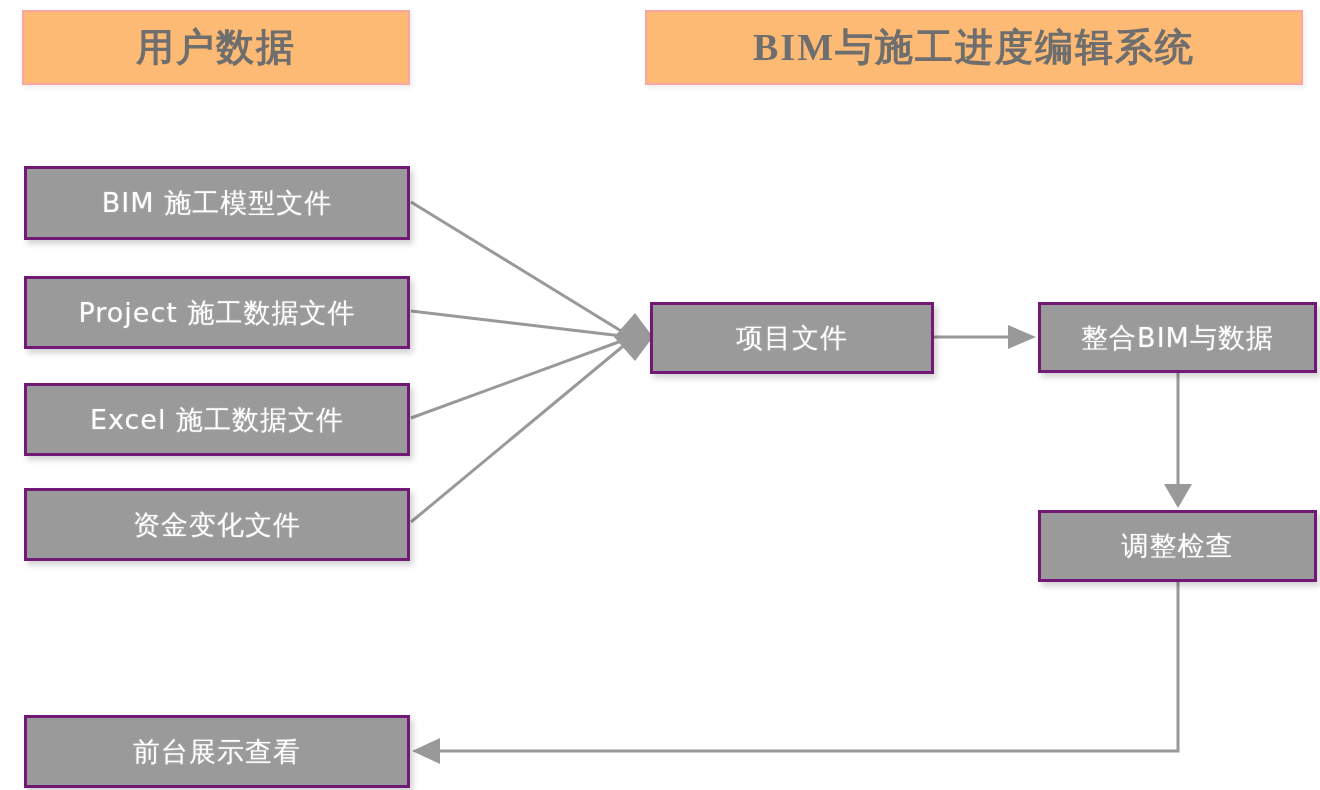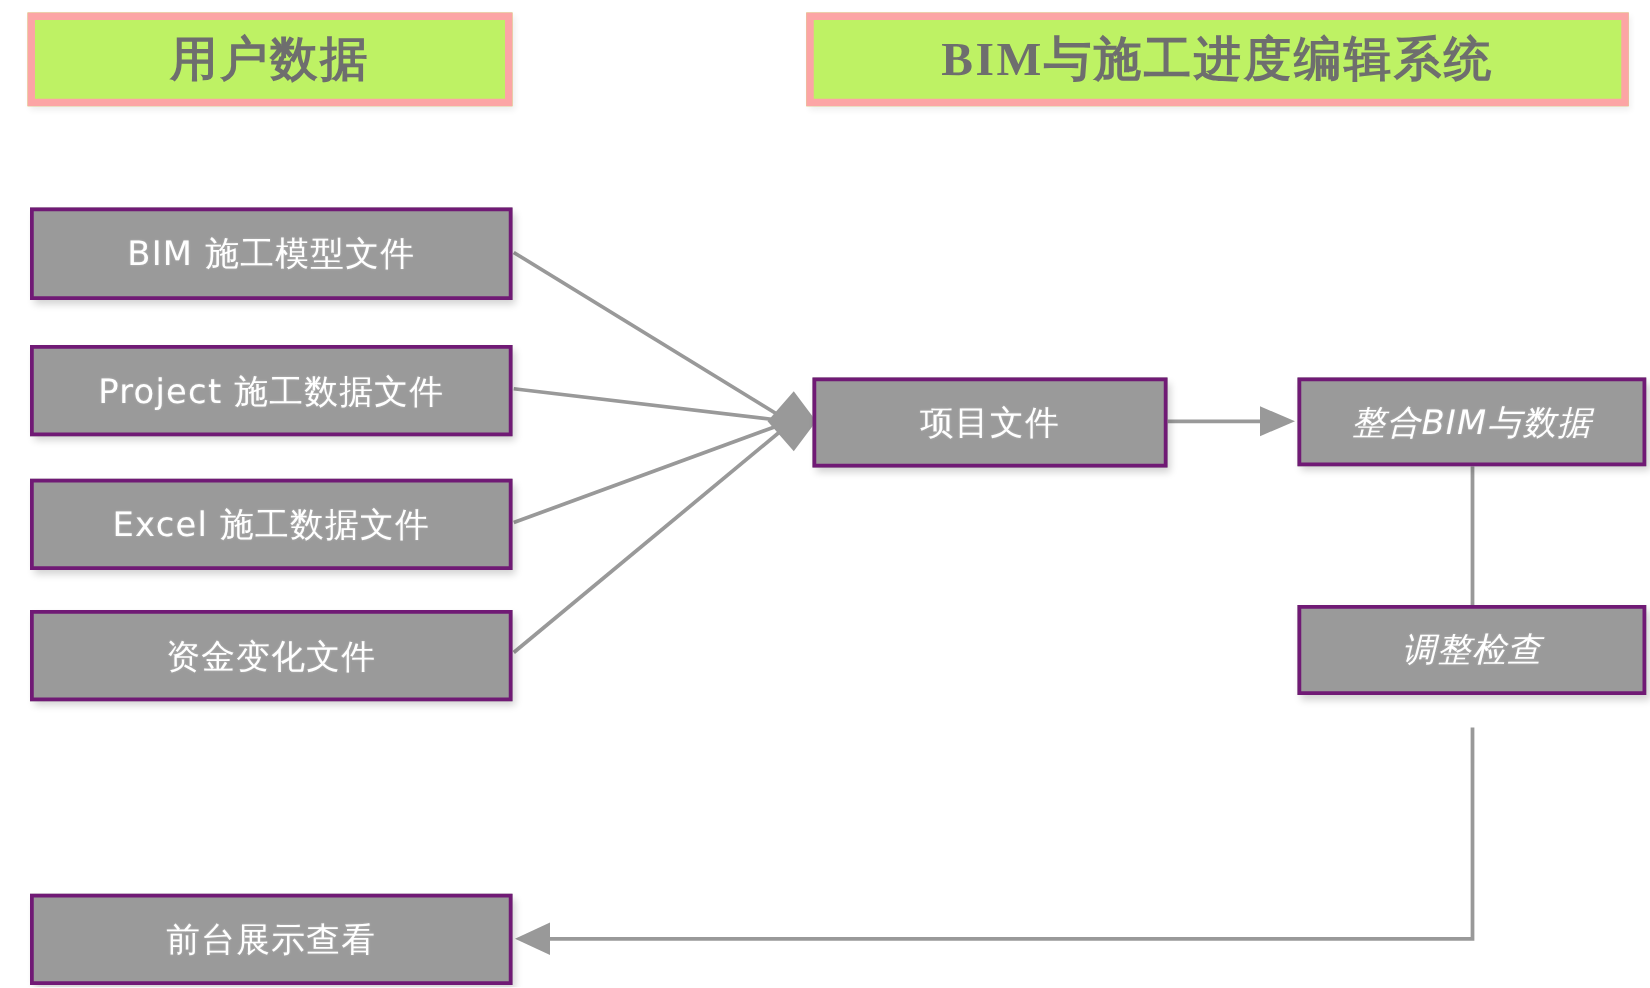--- a/index.html
+++ b/index.html
@@ -17,22 +17,22 @@
   svg.arrow-layer {
     position: absolute;
     left: 0; top: 0;
     width: 1320px;
     height: 790px;
     z-index: 1;
   }
 
   .header-box {
     position: absolute;
-    background: #bef264;
-    border: 6px solid #fca5a5;
+    background: #fdba74;
+    border: 2px solid #fca5a5;
     box-shadow: 2px 3px 5px rgba(0,0,0,0.07);
     display: flex;
     align-items: center;
     justify-content: center;
     z-index: 2;
   }
   .header-box .header-label {
     font-size: 38px;
     font-weight: bold;
     color: #6e6e6e;
@@ -63,22 +63,22 @@
   #hdr-bim-system       { left: 645px; top: 10px; width: 658px; height: 75px; font-family: Liberation Serif, serif; }
 
   
   #node-bim-model-file    { left: 24px; top: 166px; width: 386px; height: 74px; }
   #node-project-plan-file { left: 24px; top: 276px; width: 386px; height: 73px; }
   #node-excel-data-file   { left: 24px; top: 383px; width: 386px; height: 73px; text-align: center; }
   #node-funding-file      { left: 24px; top: 488px; width: 386px; height: 73px; }
 
   
   #node-project-file      { left: 650px;  top: 302px; width: 284px; height: 72px; }
-  #node-integrate         { left: 1038px; top: 302px; width: 279px; height: 71px; font-style: italic; }
-  #node-adjust-check      { left: 1038px; top: 484px; width: 279px; height: 72px; font-style: italic; }
+  #node-integrate         { left: 1038px; top: 302px; width: 279px; height: 71px; }
+  #node-adjust-check      { left: 1038px; top: 510px; width: 279px; height: 72px; }
   #node-frontend-display  { left: 24px;   top: 715px; width: 386px; height: 73px; }
 </style>
 </head>
 <body>
 
 <div class="canvas">
 
   <svg class="arrow-layer" viewBox="0 0 1320 790">
     <g stroke="#999999" stroke-width="3" fill="none">
       <line x1="411" y1="202" x2="626" y2="334"></line>

